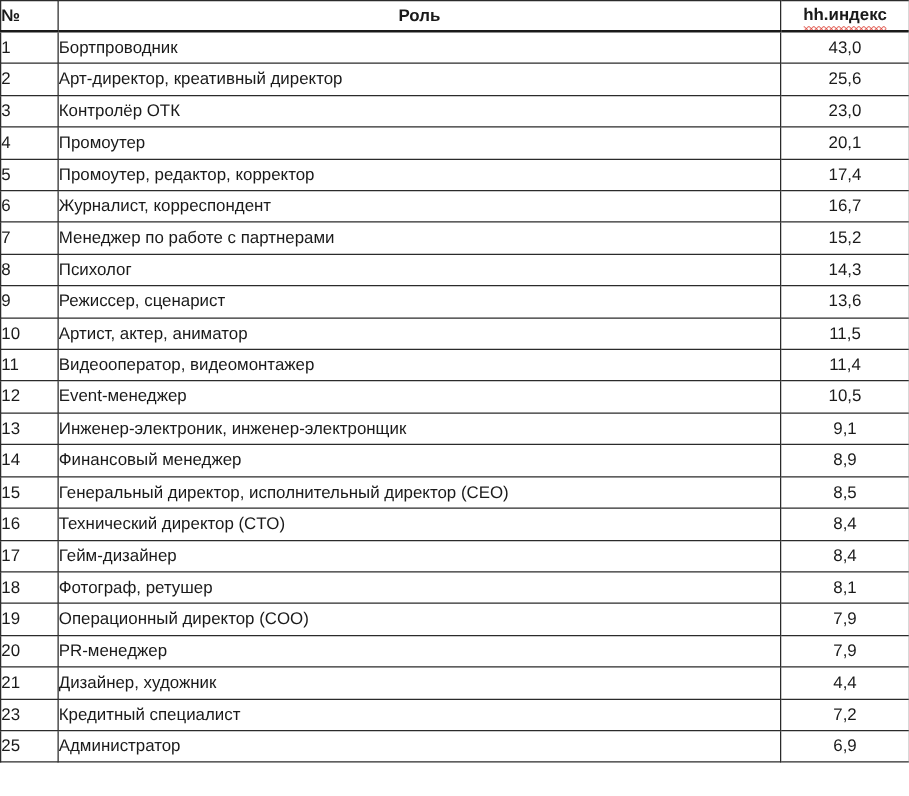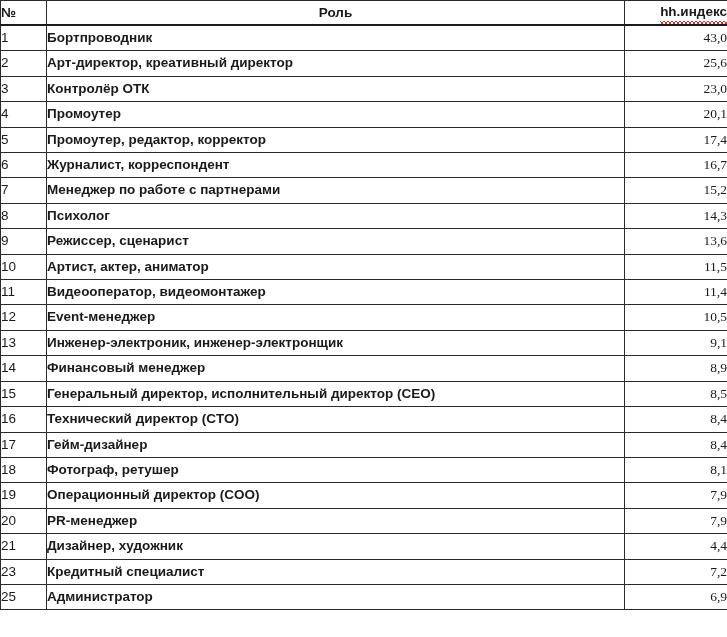--- a/index.html
+++ b/index.html
@@ -55,31 +55,29 @@
     border-top: 1px solid #2b2b2b;
   }
 
   .cell-num {
     text-align: left;
     padding-left: 8px;
   }
   .cell-role {
     text-align: left;
     padding-left: 10px;
-    font-weight: bold;
   }
   .cell-index {
-    text-align: right;
+    text-align: center;
     padding-left: 9px;
-    font-family: Liberation Serif, serif;
   }
 
   .hdr-num   { padding-left: 8px;  text-align: left; }
   .hdr-role  { padding-left: 10px; text-align: center; }
-  .hdr-index { padding-left: 9px;  text-align: right; }
+  .hdr-index { padding-left: 9px;  text-align: center; }
 
   
   .spell {
     position: relative;
     display: inline-block;
     padding-bottom: 1px;
   }
   .spell::after {
     content: "";
     position: absolute;

